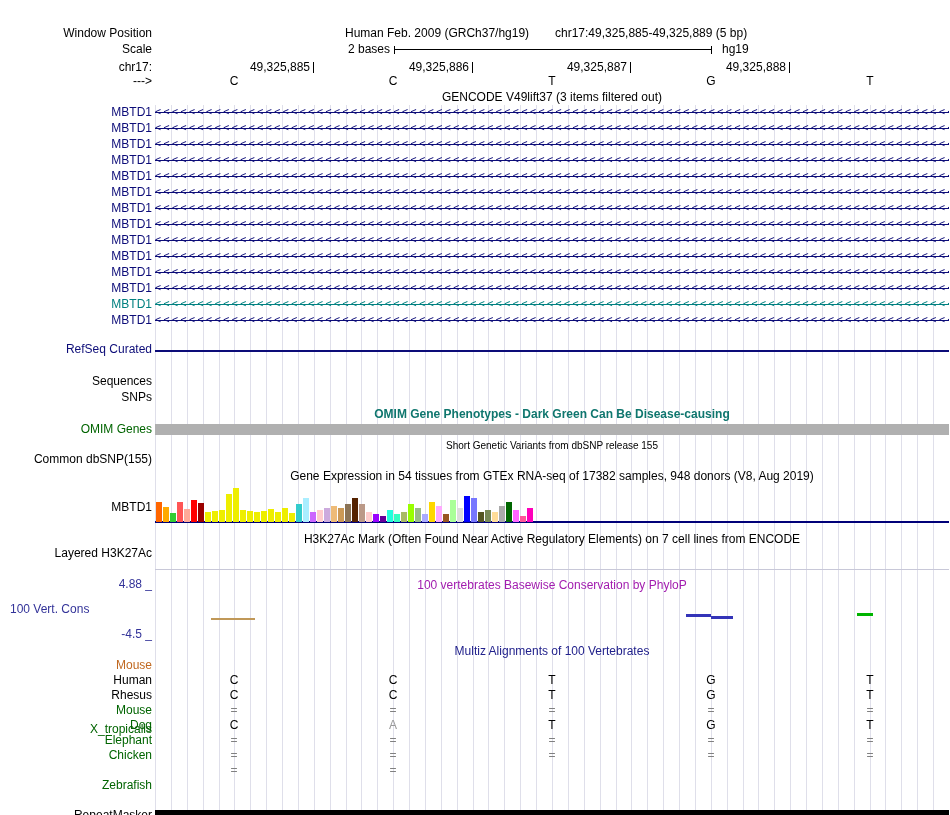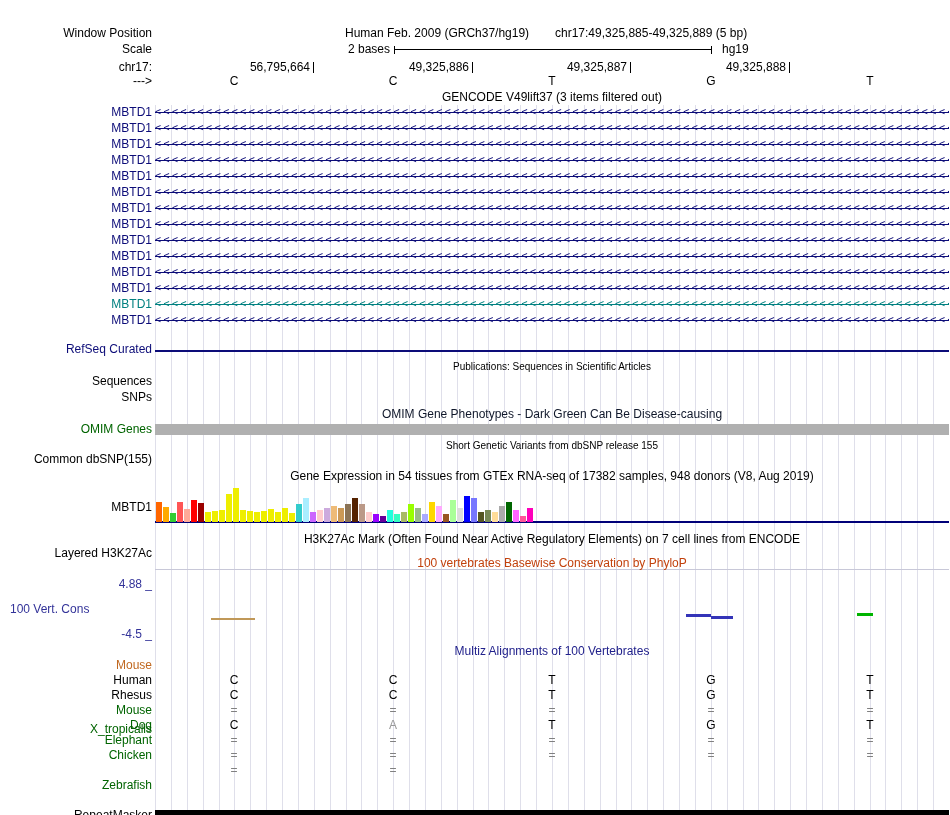--- a/index.html
+++ b/index.html
@@ -46,49 +46,48 @@
   <div class="abs" style="left:722px;top:18px">hg19</div>
 
   <div class="r-lbl" style="top:36px">chr17:</div>
   <div class="r-lbl" style="top:50px">---&gt;</div>
 
   <div class="title" style="top:66px">GENCODE V49lift37 (3 items filtered out)</div>
 
   <div class="r-lbl" style="top: 318px; color: rgb(12, 12, 120);">RefSeq Curated</div>
   <div class="hline" style="left: 155px; top: 325px; width: 794px; height: 2px; background: rgb(12, 12, 120);"></div>
 
-  <div class="title sm" style="top:336px">Publications: Sequences in Scientific Articles</div>
   <div class="r-lbl" style="top:350px">Sequences</div>
   <div class="r-lbl" style="top:366px">SNPs</div>
 
-  <div class="title" style="top: 383px; color: #0f172a;">OMIM Gene Phenotypes - Dark Green Can Be Disease-causing</div>
+  <div class="title" style="top: 383px; color: #0f766e; font-weight: bold;">OMIM Gene Phenotypes - Dark Green Can Be Disease-causing</div>
   <div class="r-lbl" style="top: 398px; color: rgb(0, 100, 0);">OMIM Genes</div>
   <div class="abs" style="left: 155px; top: 399px; width: 794px; height: 11px; background: rgb(176, 176, 176);"></div>
 
   <div class="title sm" style="top:415px">Short Genetic Variants from dbSNP release 155</div>
   <div class="r-lbl" style="top:428px">Common dbSNP(155)</div>
 
   <div class="title" style="top:445px">Gene Expression in 54 tissues from GTEx RNA-seq of 17382 samples, 948 donors (V8, Aug 2019)</div>
   <div class="r-lbl" style="top:476px">MBTD1</div>
   <div class="hline" style="left: 155px; top: 496px; width: 794px; height: 2px; background: rgb(0, 0, 120);"></div>
 
   <div class="title" style="top:508px">H3K27Ac Mark (Often Found Near Active Regulatory Elements) on 7 cell lines from ENCODE</div>
   <div class="r-lbl" style="top:522px">Layered H3K27Ac</div>
   <div class="abs" style="left:155px;top:544px;width:794px;height:1px;background:#c8c8d8"></div>
 
-  <div class="title" style="top: 532px; color: #c2410c;">100 vertebrates Basewise Conservation by PhyloP</div>
+  <div class="title" style="top: 554px; color: #a21caf;">100 vertebrates Basewise Conservation by PhyloP</div>
   <div class="r-lbl" style="top: 553px; color: rgb(51, 51, 153);">4.88 _</div>
   <div class="abs" style="left: 10px; top: 578px; color: rgb(51, 51, 153);">100 Vert. Cons</div>
   <div class="r-lbl" style="top: 603px; color: rgb(51, 51, 153);">-4.5 _</div>
 
   <div class="title" style="top: 620px; color: rgb(34, 34, 140);">Multiz Alignments of 100 Vertebrates</div>
 
   <div class="r-lbl" style="top:784px">RepeatMasker</div>
   <div class="abs" style="left: 155px; top: 785px; width: 794px; height: 12px; background: rgb(0, 0, 0);"></div>
-<div class="tick-label" style="left: 226px; top: 36px; width: 84px; text-align: right;">56,795,664</div>
+<div class="tick-label" style="left: 226px; top: 36px; width: 84px; text-align: right;">49,325,885</div>
     <div class="vline" style="left: 313px; top: 37px; height: 11px;"></div>
     <div class="tick-label" style="left: 385px; top: 36px; width: 84px; text-align: right;">49,325,886</div>
     <div class="vline" style="left: 472px; top: 37px; height: 11px;"></div>
     <div class="tick-label" style="left: 543px; top: 36px; width: 84px; text-align: right;">49,325,887</div>
     <div class="vline" style="left: 630px; top: 37px; height: 11px;"></div>
     <div class="tick-label" style="left: 702px; top: 36px; width: 84px; text-align: right;">49,325,888</div>
     <div class="vline" style="left: 789px; top: 37px; height: 11px;"></div>
     <div class="base" style="left: 234px; top: 50px;">C</div>
     <div class="base" style="left: 393px; top: 50px;">C</div>
     <div class="base" style="left: 552px; top: 50px;">T</div>

